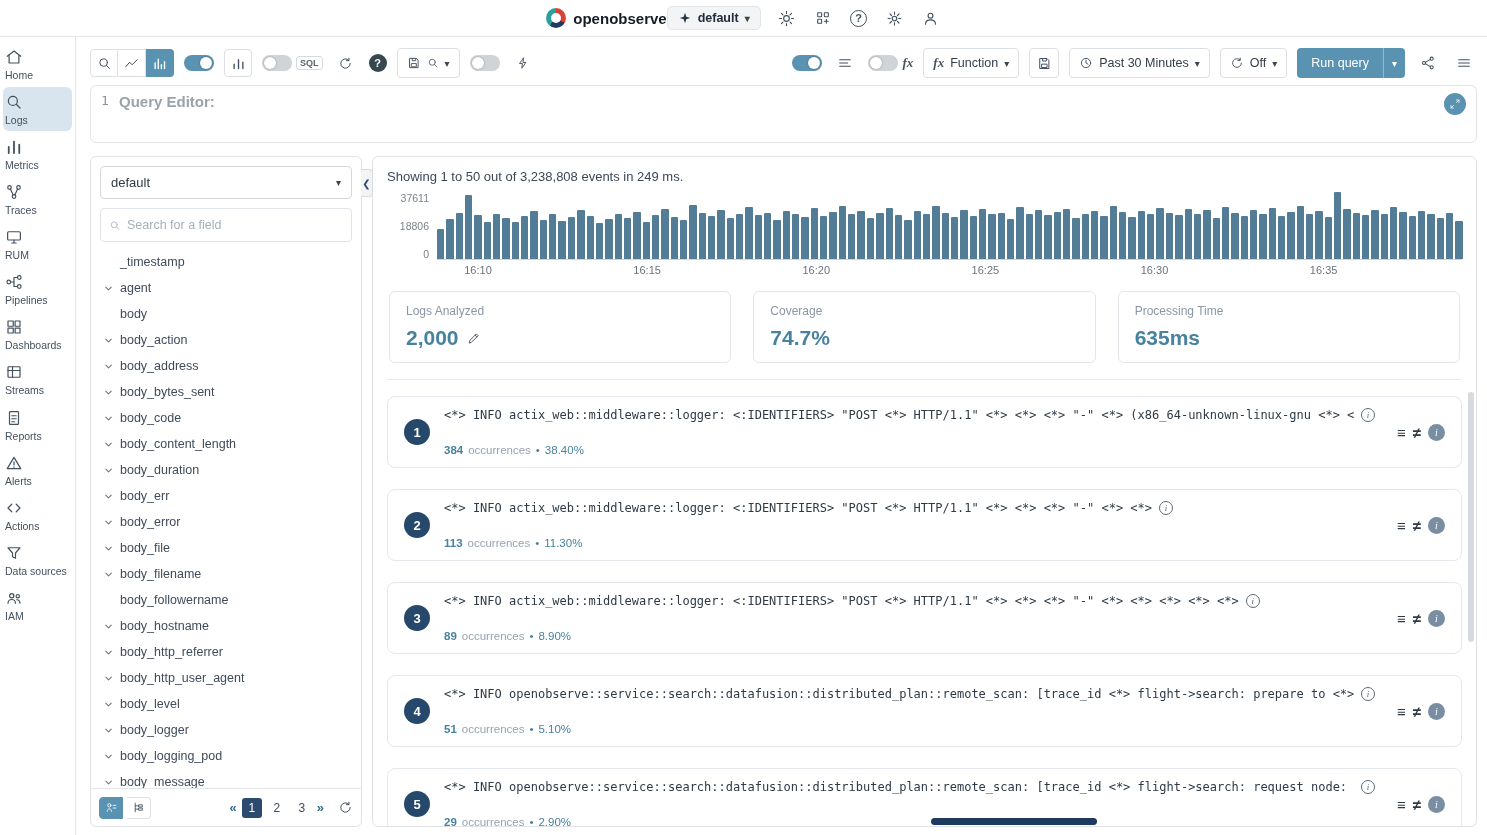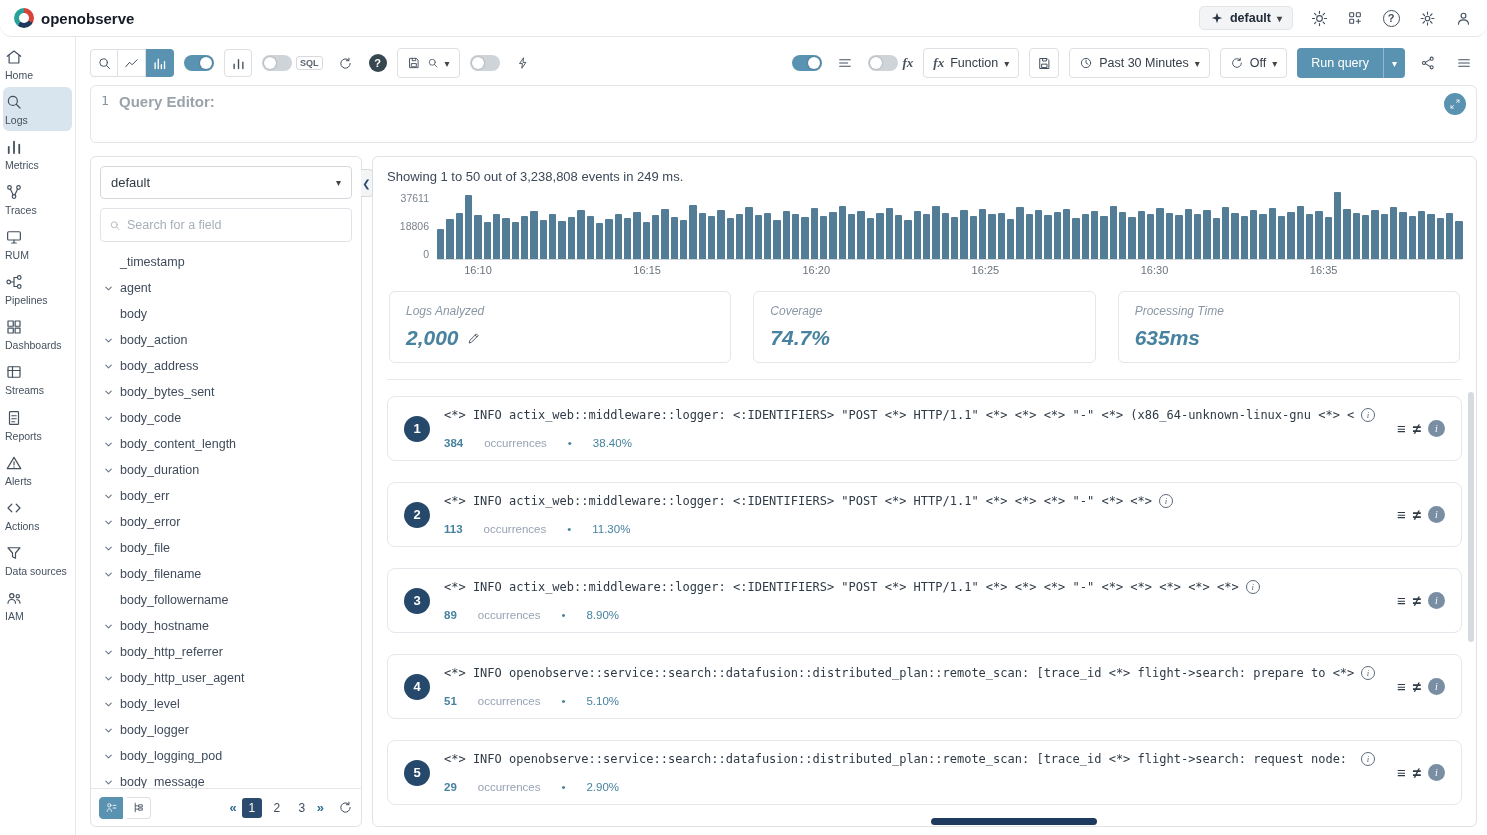--- a/index.html
+++ b/index.html
@@ -2,21 +2,21 @@
 <html><head>
 <meta charset="utf-8">
 <style>
   * { margin:0; padding:0; box-sizing:border-box; }
   html,body { width:1487px; height:835px; overflow:hidden; }
   body { font-family:"Liberation Sans",sans-serif; font-size:13px; color:#2c3e50; background:#fff; }
   .ic { stroke:#44505e; fill:none; stroke-width:1.6; stroke-linecap:round; stroke-linejoin:round; }
   .ic.white { stroke:#fff; }
 
   
-  .header { height:37px; display:flex; align-items:center; justify-content:space-between; padding:0 14px; border-bottom:1px solid #e4e6e8; background:#fff;border-radius:12px; }
+  .header { height:37px; display:flex; align-items:center; justify-content:center; padding:0 14px; border-bottom:1px solid #e4e6e8; background:#fff; }
   .brand { display:flex; align-items:center; gap:7px; font-weight:bold; font-size:15px; color:#171b26; }
   .logo { width:20px; height:20px; border-radius:50%; background:conic-gradient(#d84339 0 120deg,#1f3a5f 120deg 220deg,#2aa198 220deg 360deg); position:relative; }
   .logo::after { content:''; position:absolute; inset:5px; border-radius:50%; background:#fff; }
   .hdr-right { display:flex; align-items:center; gap:16px; }
   .org-btn { display:flex; align-items:center; gap:6px; background:#f2f4f6; border:1px solid #e2e5e8; border-radius:5px; padding:4px 10px; font-size:12.5px; font-weight:bold; color:#222b38; cursor:pointer; }
   .caret { font-size:10px; color:#444; }
   .hicon { width:20px; height:20px; display:flex; align-items:center; justify-content:center; cursor:pointer; }
   .help-circle { width:17px; height:17px; border:1.6px solid #44505e; border-radius:50%; font-size:11px; font-weight:bold; color:#44505e; display:flex; align-items:center; justify-content:center; }
 
   
@@ -83,33 +83,33 @@
   
   .results-card { flex:1; border:1px solid #e0e2e6; border-radius:6px; background:#fff; padding:10px 14px 0; display:flex; flex-direction:column; min-width:0; position:relative; overflow:hidden; }
   .summary { font-size:13px; color:#3c4858; margin:2px 0 8px; flex:none; }
   .chart { display:flex; gap:8px; flex:none; }
   .y-axis { width:42px; height:68px; display:flex; flex-direction:column; justify-content:space-between; align-items:flex-end; font-size:10.5px; color:#7a828c; flex:none; }
   .plot-wrap { flex:1; min-width:0; }
   .plot { height:68px; display:flex; align-items:flex-end; gap:2px; border-bottom:1px solid #cfd4d9; }
   .bar { flex:1; background:#537d97; border-radius:1px 1px 0 0; min-width:2px; }
   .x-axis { position:relative; height:18px; font-size:11px; color:#6a737d; }
   .xtick { position:absolute; top:4px; transform:translateX(-50%); }
-  .stats { display:flex; gap:22px; margin:13px 2px 0; flex:none;font-style:italic; }
+  .stats { display:flex; gap:22px; margin:13px 2px 0; flex:none; }
   .stat-card { flex:1; border:1px solid #e3e6ea; border-radius:6px; padding:12px 16px; background:#fff; }
   .stat-label { font-size:12px; color:#8a97a6; margin-bottom:8px; }
   .stat-value-row { display:flex; align-items:center; gap:8px; }
   .stat-value { font-size:21px; font-weight:bold; color:#47829f; }
   .patterns { border-top:1px solid #e8eaec; margin-top:16px; padding-top:16px; flex:1; display:flex; flex-direction:column; gap:21px; overflow:hidden; }
   .pattern-row { border:1px solid #e4e7eb; border-radius:8px; padding:11px 16px; display:flex; align-items:center; gap:14px; background:#fff; min-height:62px; flex:none; cursor:pointer; }
   .pnum { width:26px; height:26px; border-radius:50%; background:#25486b; color:#fff; font-size:13px; font-weight:bold; display:flex; align-items:center; justify-content:center; flex:none; }
   .pbody { flex:1; min-width:0; }
   .ptext-line { display:flex; align-items:center; gap:7px; min-width:0; }
   .ptext { font-family:"DejaVu Sans Mono",monospace; font-size:12px; color:#2e3a46; white-space:nowrap; overflow:hidden; text-overflow:clip; }
   .info-outline { width:14px; height:14px; border:1.3px solid #5d6b7a; border-radius:50%; color:#5d6b7a; font-size:9px; font-style:italic; font-family:"Liberation Serif",serif; display:flex; align-items:center; justify-content:center; flex:none; cursor:pointer; }
-  .pmeta { margin-top:15px; font-size:11.5px; display:flex; align-items:center; gap:21px; }
+  .pmeta { margin-top:22px; font-size:11.5px; display:flex; align-items:center; gap:5px; }
   .pocc { font-weight:bold; color:#47829f; }
   .polabel { color:#97a3b4; }
   .pdot { color:#47829f; }
   .ppct { font-weight:normal; color:#47829f; }
   .pactions { display:flex; align-items:center; gap:7px; margin-left:8px; flex:none; }
   .act-eq { font-size:15px; font-weight:bold; color:#2e3a46; cursor:pointer; line-height:1; }
   .act-info { width:17px; height:17px; border-radius:50%; background:#7a8ea3; color:#fff; font-size:10px; font-style:italic; font-family:"Liberation Serif",serif; display:flex; align-items:center; justify-content:center; cursor:pointer; }
   .v-scroll { position:absolute; right:2px; top:235px; width:6px; height:250px; background:#d7dbdf; border-radius:3px; }
   .h-scroll { position:absolute; bottom:1px; left:558px; width:166px; height:7px; background:#1f3a5f; border-radius:4px; }
 </style>

